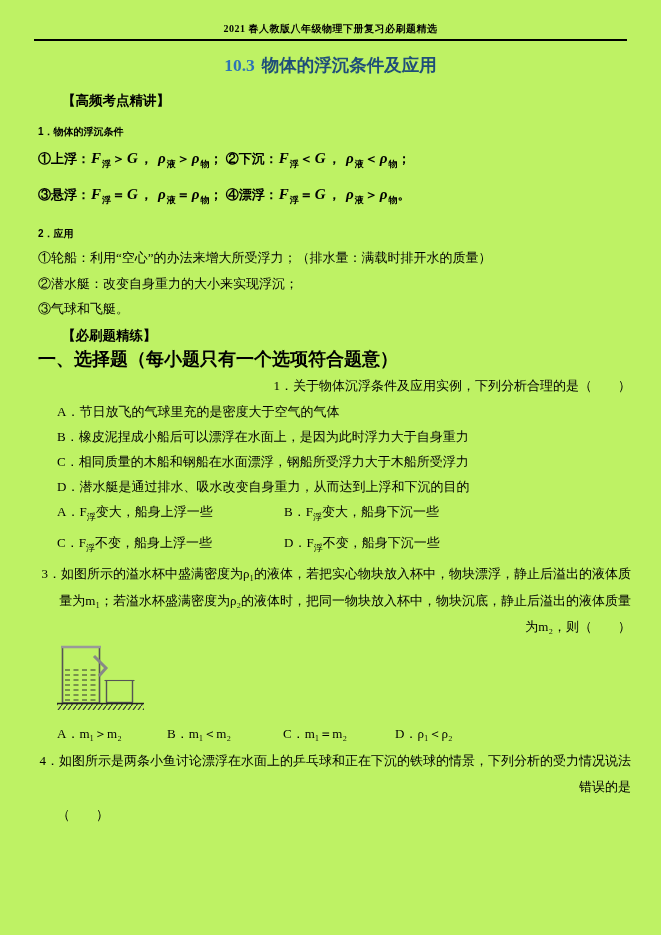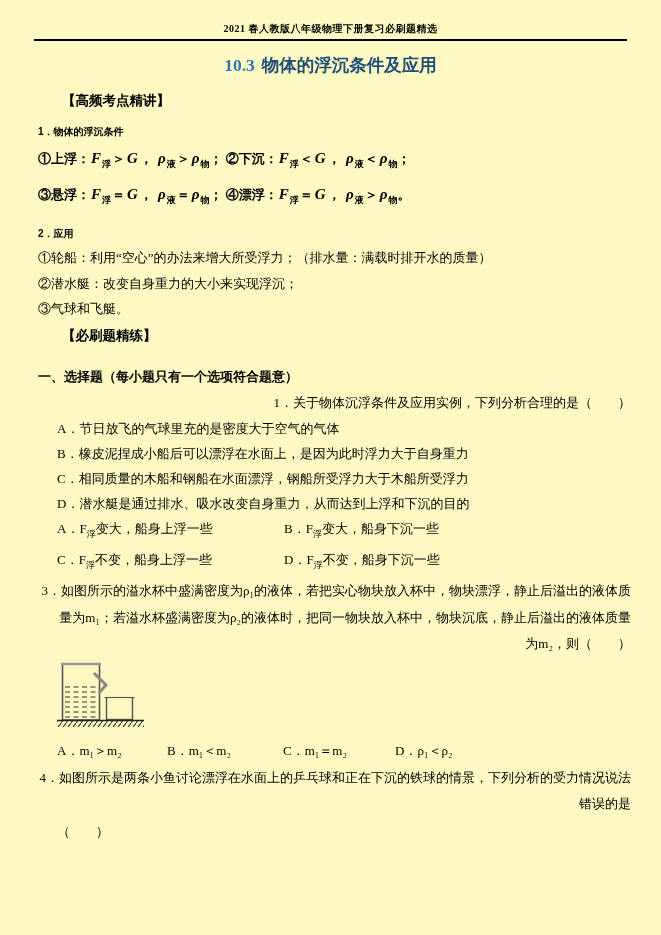--- a/index.html
+++ b/index.html
@@ -1,36 +1,36 @@
 <!DOCTYPE html>
 <html><head>
 <meta charset="utf-8">
 <style>
   html,body{margin:0;padding:0;background:#e8e8e8;}
   .page{
-    width:661px;height:935px;margin:0 auto;background:#fef9c3;
+    width:661px;height:935px;margin:0 auto;background:#bef264;
     position:relative;overflow:hidden;color:#000;
     font-family:"Liberation Serif","DejaVu Serif",serif;
   }
   .doc-header{padding-top:23px;text-align:center;font-size:10px;font-weight:700;letter-spacing:.5px;line-height:12px;}
   .header-rule{border:none;border-top:2px solid #000;margin:4px 34px 0 34px;height:0;}
   .doc-title{margin-top:12px;text-align:center;font-size:17.5px;font-weight:700;line-height:24px;}
   .title-num{color:#2e75b6;margin-right:7px;text-align:center;}
   .title-cn{color:#1f4e79;}
   .content{padding:2px 30px 0 38px;font-size:13px;}
   .bracket-head{font-family:"Liberation Sans","DejaVu Sans",sans-serif;font-weight:700;font-size:13.5px;line-height:22px;margin-top:11px;margin-left:24px;}
   .bracket-head.practice{margin-top:3px;}
   .kp-head{font-family:"Liberation Sans","DejaVu Sans",sans-serif;font-weight:700;font-size:10px;line-height:22px;margin-top:9px;}
   .kp-formula{font-weight:700;font-size:13px;line-height:30px;}
   .kp-formula .seg-bi{font-style:italic;font-size:15px;padding:0 1px;}
   .kp-formula .seg-b{padding:0 1px;}
   sub.seg-sub{font-size:9px;font-weight:700;}
   sub.seg-subn{font-size:9px;font-weight:400;}
   .kp-item{line-height:25.5px;}
-  .choice-head{font-family:Liberation Serif, serif;font-weight:700;font-size:13px;line-height:24px;margin-top:18px;}
+  .choice-head{font-family:Liberation Mono, monospace;font-weight:700;font-size:18px;line-height:24px;margin-top:1px;}
   .q-stem{line-height:26.5px;padding-left:19px;text-indent:-19px;margin-top:1px;text-align:right;}
   .opt{padding-left:19px;line-height:25px;}
   .opt-grid2{padding-left:19px;line-height:26px;}
   .opt-col{display:inline-block;width:227px;}
   .opt-row4{padding-left:19px;line-height:26px;margin-top:10px;}
   .o4{display:inline-block;}
   .o4.w1{width:110px}.o4.w2{width:116px}.o4.w3{width:112px}
   .figure{margin:2px 0 0 18px;line-height:0;}
   .q4-blank{padding-left:19px;line-height:27px;}
 </style>

